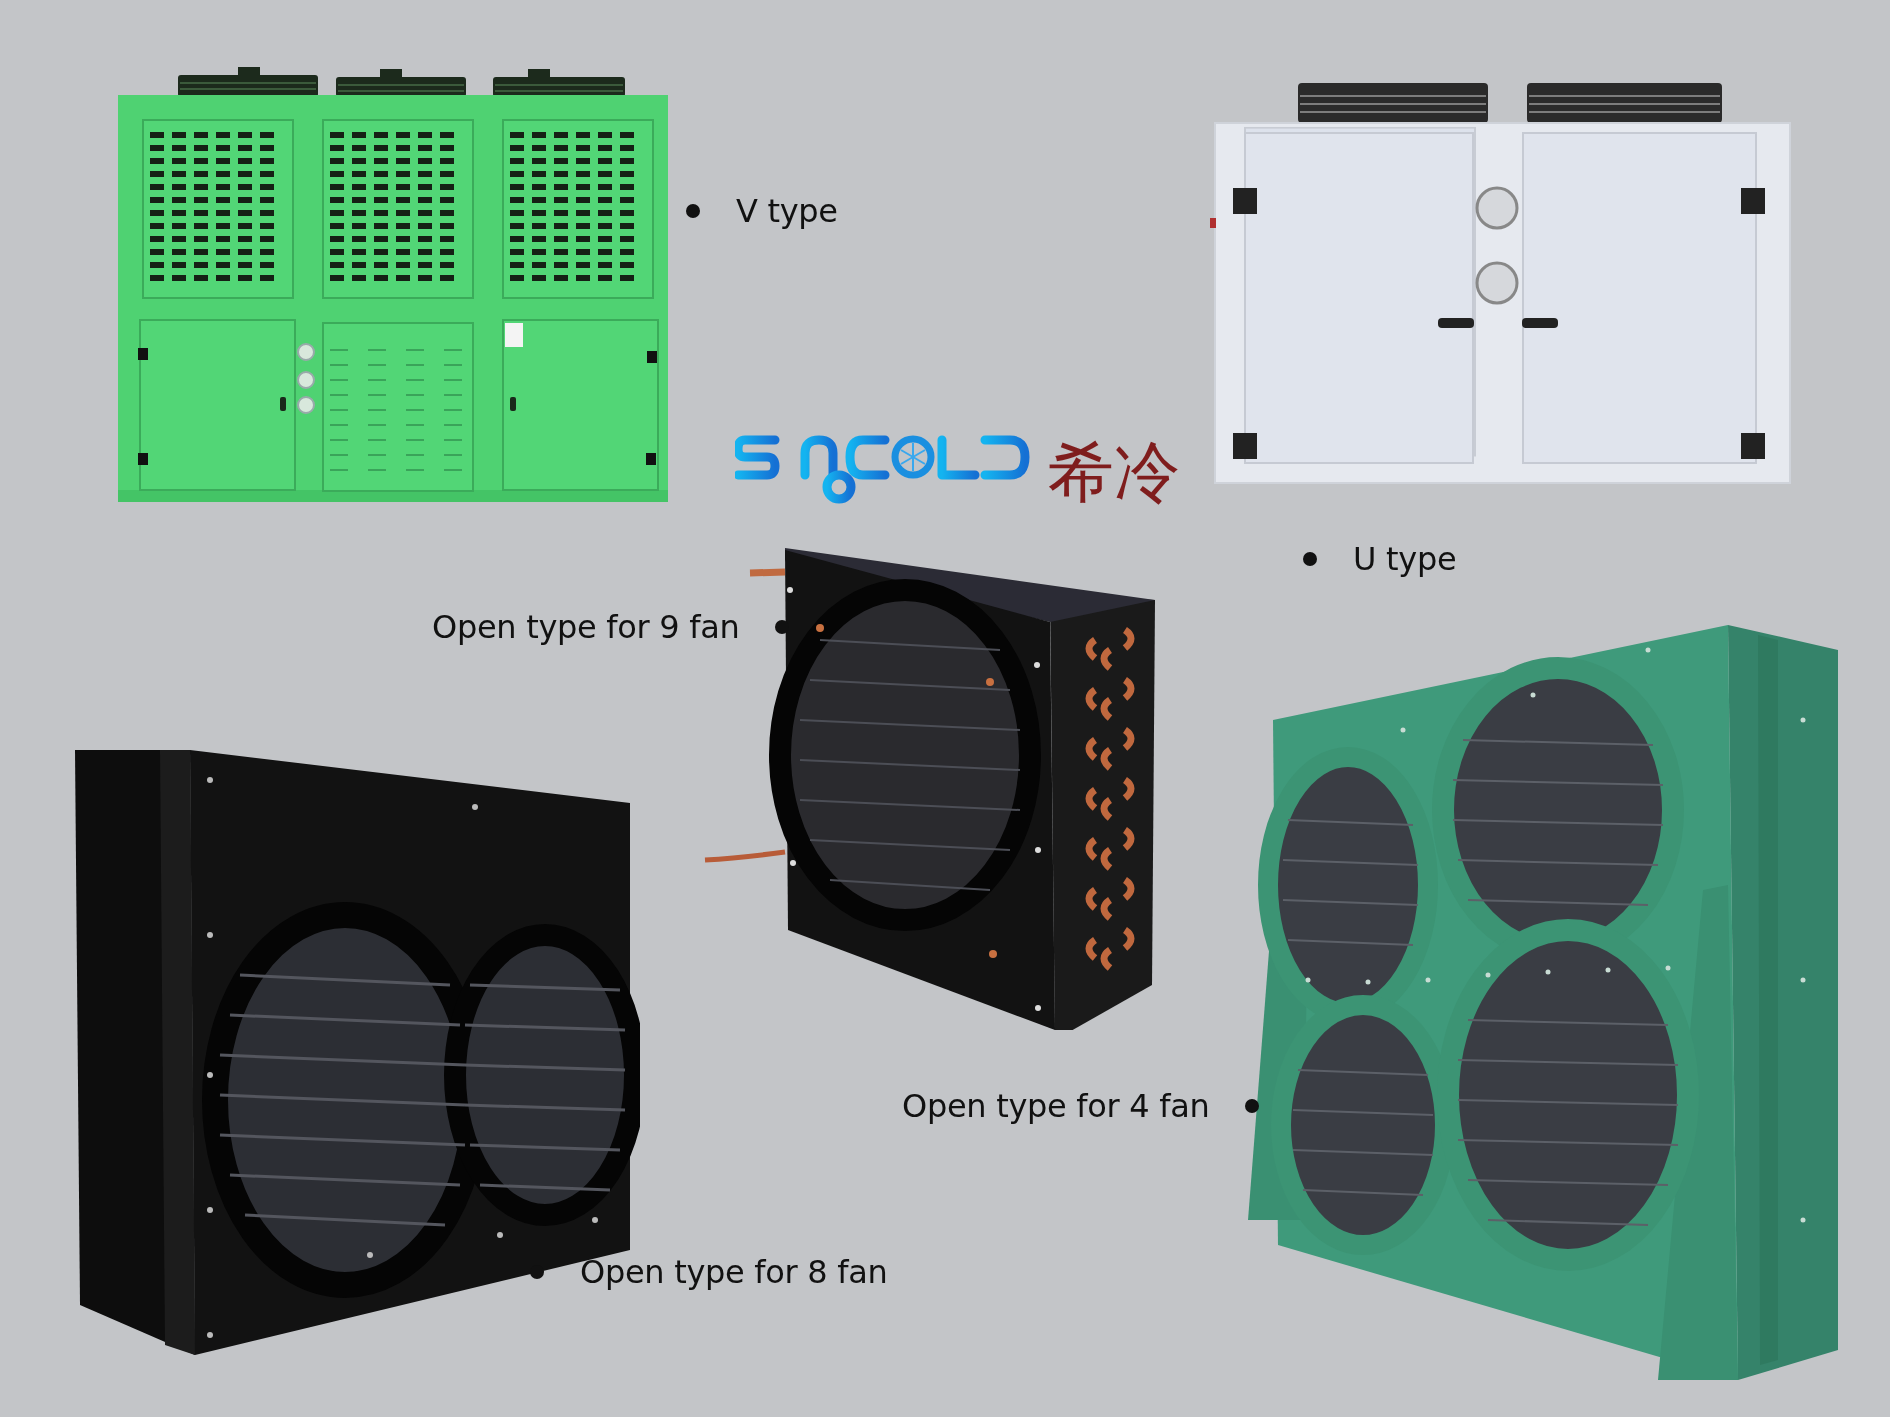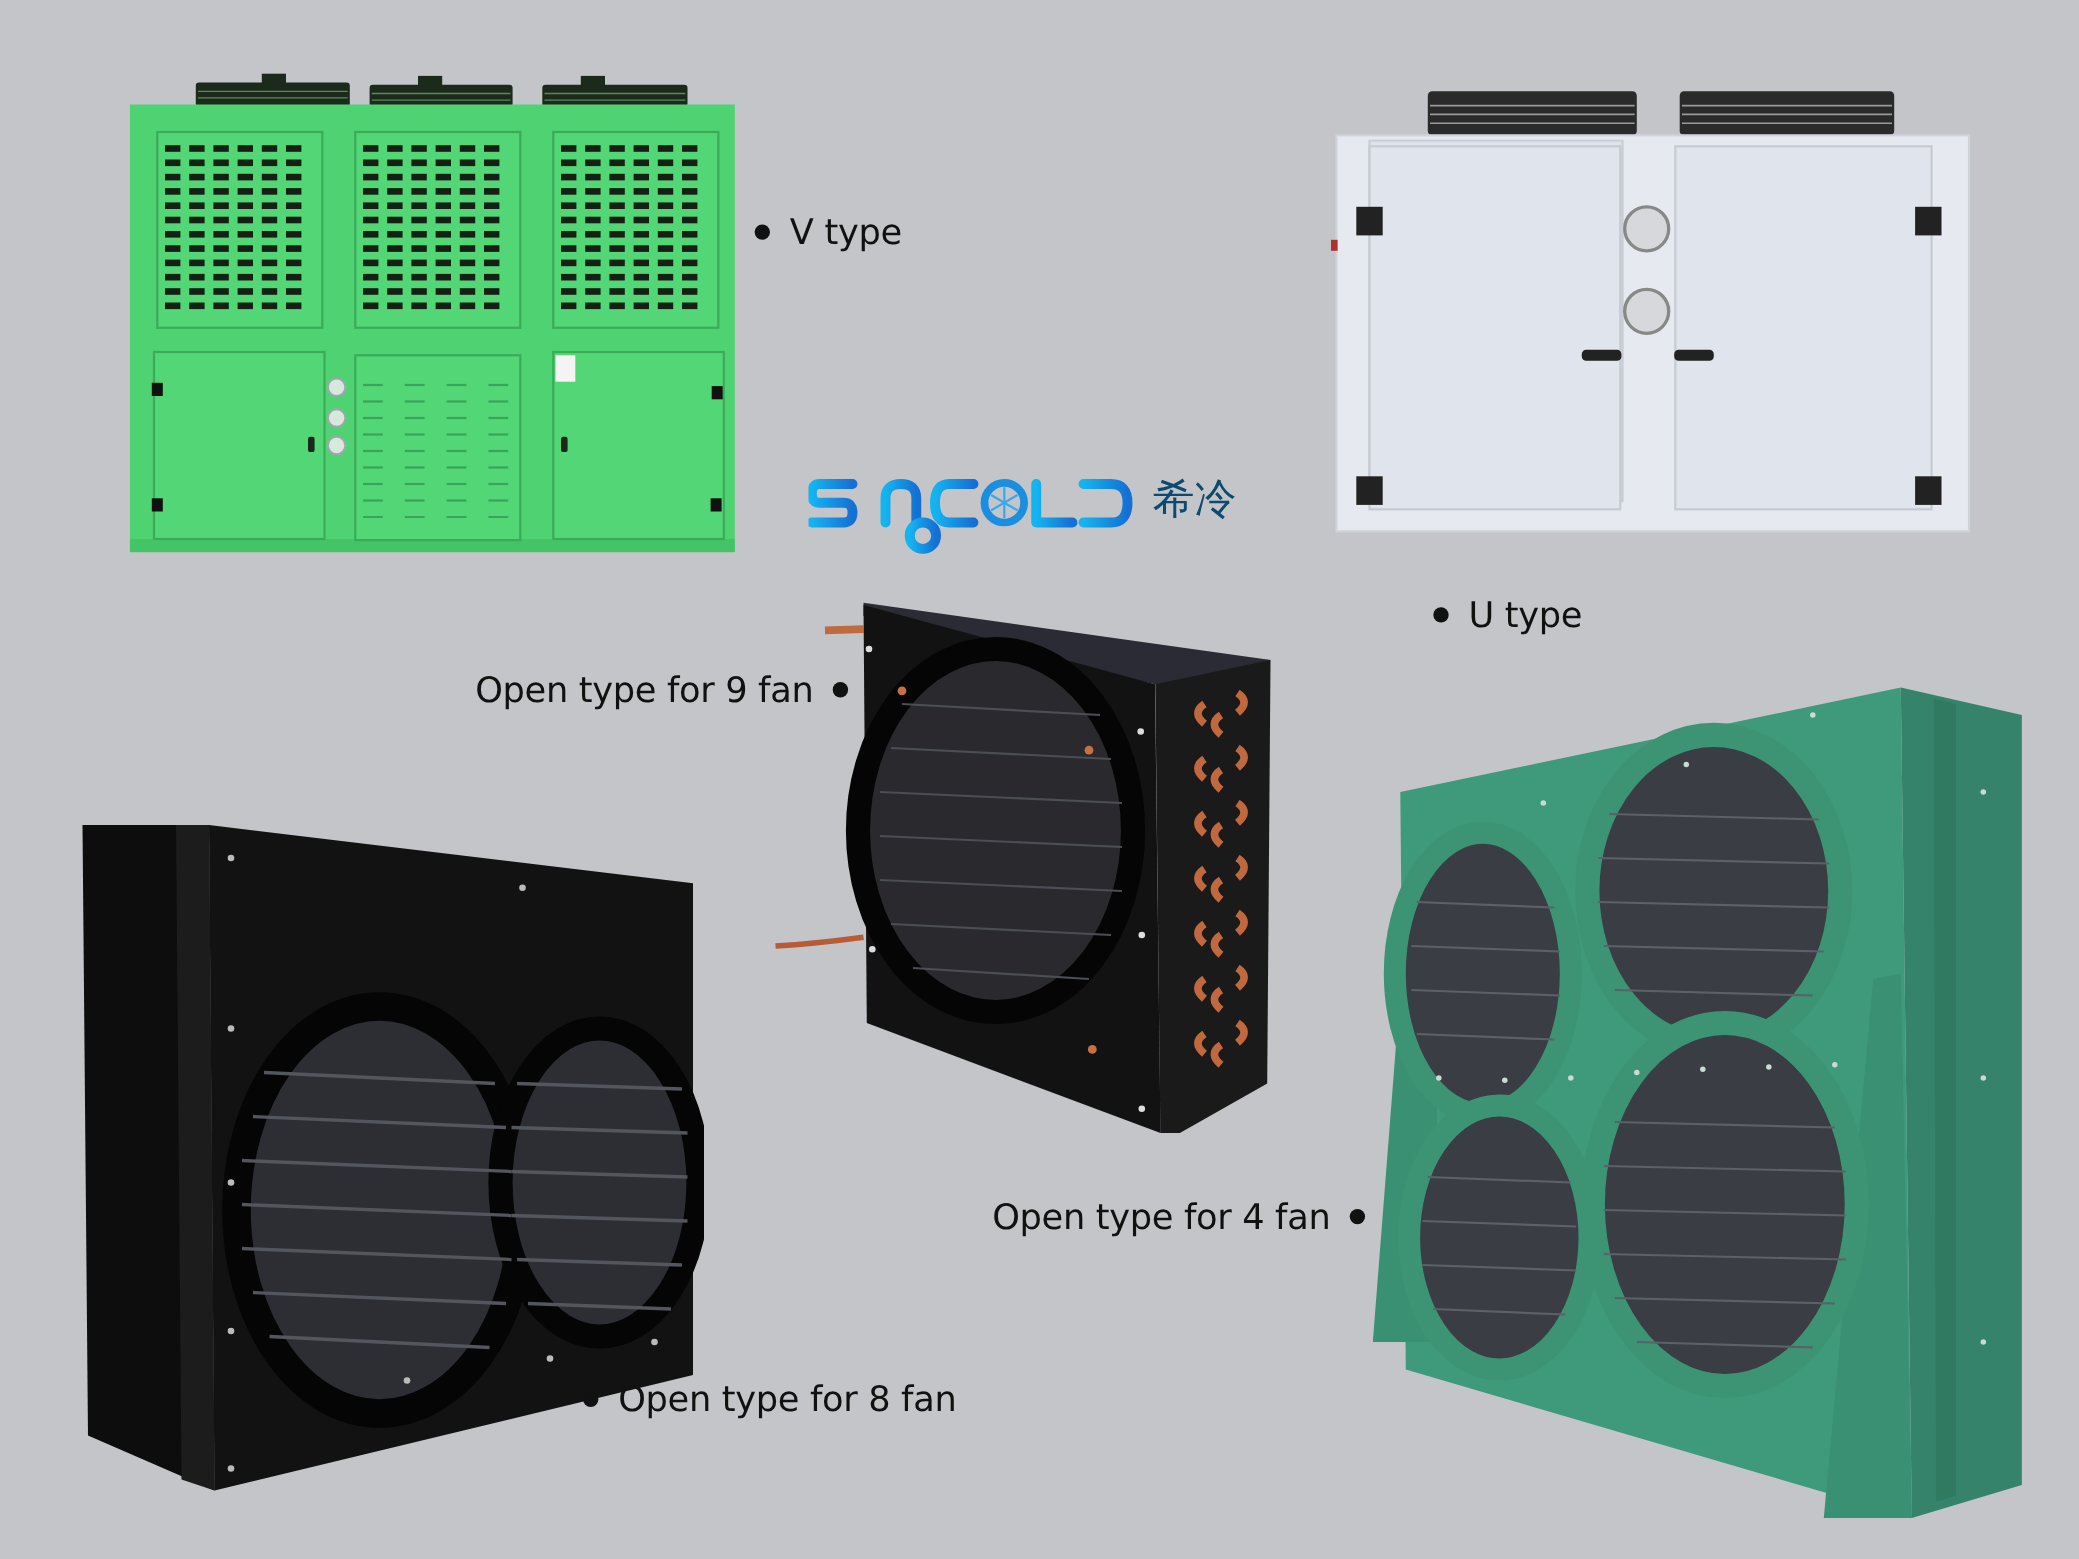--- a/index.html
+++ b/index.html
@@ -4,25 +4,25 @@
 <style>
   html, body { margin: 0; padding: 0; }
   body {
     width: 1890px; height: 1417px; position: relative; overflow: hidden;
     background: #c3c5c8;
     font-family: "DejaVu Sans", "Liberation Sans", sans-serif;
   }
   .abs { position: absolute; }
   .label {
     position: absolute; font-size: 32px; color: #111; white-space: nowrap;
-    display: flex; align-items: center; gap: 18px; letter-spacing: -0.3px;
+    display: flex; align-items: center; gap: 36px; letter-spacing: -0.3px;
   }
   .dot { width: 14px; height: 14px; border-radius: 50%; background: #111; display: inline-block; }
   .logo { position: absolute; left: 735px; top: 425px; width: 420px; height: 80px; }
-  .logo-cn { position: absolute; left: 1048px; top: 428px; font-size: 38px; color: #0c4a6e; font-family: "DejaVu Sans", sans-serif; }
+  .logo-cn { position: absolute; left: 1048px; top: 428px; font-size: 66px; color: #7f1d1d; font-family: "DejaVu Sans", sans-serif; }
   svg { display: block; }
 </style>
 </head>
 <body>
 
 <div class="abs" style="left:118px; top:65px; width:555px; height:440px;">
   <svg width="555" height="440" viewBox="0 0 555 440">
 
     <g fill="#1c2a1c">
       <rect x="60" y="10" width="140" height="22" rx="3"></rect>

